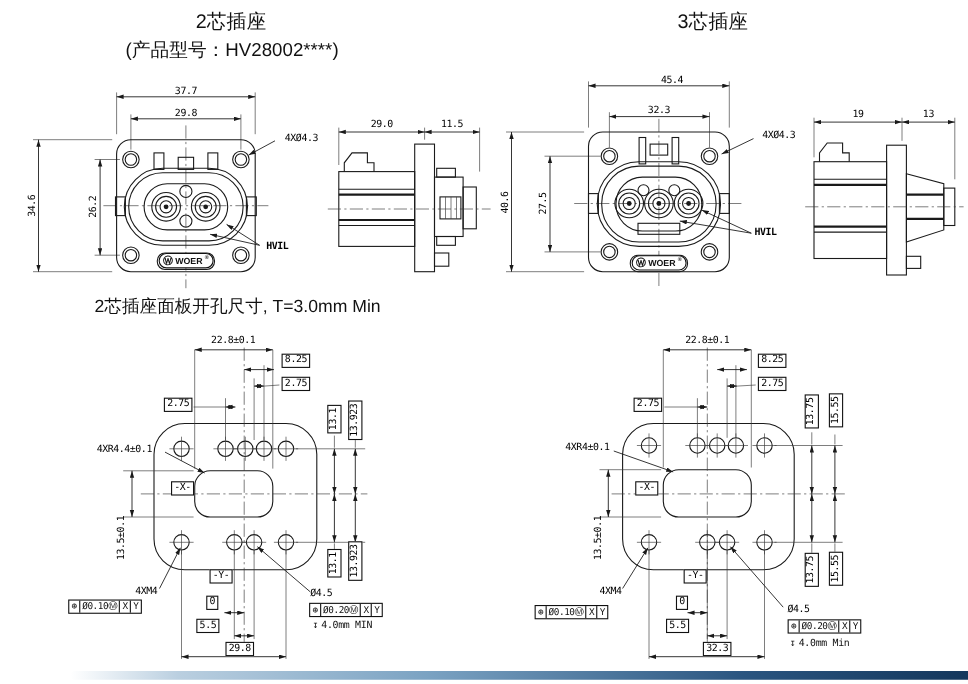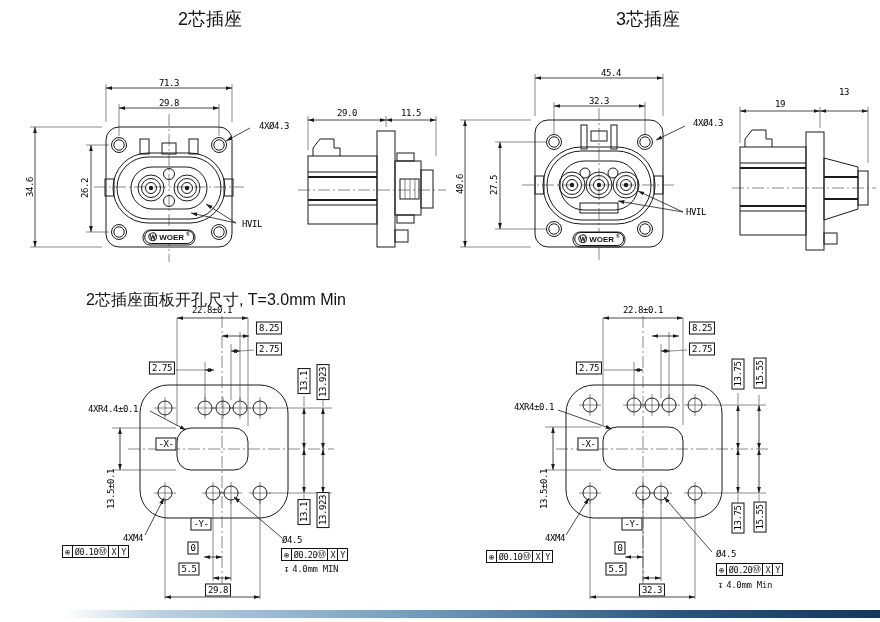--- a/index.html
+++ b/index.html
@@ -8,21 +8,21 @@
   svg.art{position:absolute;left:0;top:0;}
   .ln{fill:none;stroke:#1a1a1a;stroke-width:1;}
   .tk{stroke-width:2;}
   .xl{fill:none;stroke:#3a3a3a;stroke-width:.6;}
   .dl{fill:none;stroke:#1a1a1a;stroke-width:.8;}
   .cl{stroke-dasharray:12 3 2 3;}
   .lb{position:absolute;transform:translate(-50%,-50%);white-space:nowrap;
       font:9px "DejaVu Sans Mono",monospace;letter-spacing:-0.4px;color:#000;}
   .bx{border:1px solid #111;background:#fff;padding:0 2px;line-height:11px;}
   .rt{transform:translate(-50%,-50%) rotate(-90deg);}
-  .bold{font-weight:normal;}
+  .bold{font-weight:bold;}
   .t-title{position:absolute;transform:translate(-50%,-50%);font-size:18px;white-space:nowrap;}
   .t-sub{position:absolute;transform:translate(-50%,-50%);font-size:17px;white-space:nowrap;}
   .t-head{position:absolute;transform:translate(-50%,-50%);font-size:16px;white-space:nowrap;}
   .t-note{position:absolute;transform:translate(-50%,-50%);font-size:16px;white-space:nowrap;}
   .gdt{position:absolute;display:flex;border:1px solid #111;background:#fff;align-items:stretch;}
   .gdt>span{display:flex;align-items:center;padding:0 2px;border-right:1px solid #111;
       font:8.5px "DejaVu Sans Mono",monospace;letter-spacing:-0.4px;height:11px;}
   .gdt>span:last-child{border-right:none;}
   .depth{position:absolute;display:flex;gap:3px;font:9px "DejaVu Sans Mono",monospace;letter-spacing:-0.3px;}
   .logo{position:absolute;transform:translate(-50%,-50%);display:flex;align-items:center;gap:2px;
@@ -231,23 +231,24 @@
       <line class="dl" x1="553" y1="427" x2="553" y2="470" marker-start="url(#mS)" marker-end="url(#mE)"></line>
       <line class="dl" x1="566" y1="535" x2="589" y2="498" marker-end="url(#mE)"></line>
       <line class="dl" x1="712" y1="552" x2="664" y2="497" marker-end="url(#mE)"></line>
       <line class="dl" x1="625" y1="557" x2="643" y2="557" marker-start="url(#mS)" marker-end="url(#mE)"></line>
       <line class="dl" x1="643" y1="578" x2="661" y2="578" marker-start="url(#mS)" marker-end="url(#mE)"></line>
       <line class="dl" x1="590" y1="597" x2="695" y2="597" marker-start="url(#mS)" marker-end="url(#mE)"></line>
     </g>
   </svg>
 
   <div class="t-title" style="left:210px;top:19px">2芯插座</div>
+  <div class="t-sub" style="left:211px;top:45px">(产品型号：HV28002****)</div>
   <div class="t-title" style="left:648px;top:19px">3芯插座</div>
 
-  <span class="lb" style="left:169px;top:83px">71.3</span>
+  <span class="lb" style="left:169px;top:83px">37.7</span>
   <span class="lb" style="left:169px;top:103px">29.8</span>
   <span class="lb rt" style="left:30px;top:187px">34.6</span>
   <span class="lb rt" style="left:85px;top:188px">26.2</span>
   <span class="lb" style="left:274px;top:126px">4XØ4.3</span>
   <span class="lb bold" style="left:252px;top:224px">HVIL</span>
   <span class="logo" style="left:169px;top:237px">
       <span class="mk">Ⓦ</span>
       <span>WOER</span>
       <span class="rg">®</span>
     </span>
@@ -259,23 +260,23 @@
   <span class="lb rt" style="left:460px;top:184px">40.6</span>
   <span class="lb rt" style="left:494px;top:185px">27.5</span>
   <span class="lb" style="left:708px;top:123px">4XØ4.3</span>
   <span class="lb bold" style="left:696px;top:212px">HVIL</span>
   <span class="logo" style="left:599px;top:239px">
       <span class="mk">Ⓦ</span>
       <span>WOER</span>
       <span class="rg">®</span>
     </span>
   <span class="lb" style="left:780px;top:104px">19</span>
-  <span class="lb" style="left:844px;top:92px">13</span>
-
-  <div class="t-head" style="left:216px;top:300px">2芯插座面板开孔尺寸, T=3.0mm Min</div>
+  <span class="lb" style="left:844px;top:104px">13</span>
+
+  <div class="t-head" style="left:216px;top:279px">2芯插座面板开孔尺寸, T=3.0mm Min</div>
 
   <span class="lb" style="left:212px;top:310px">22.8±0.1</span>
   <span class="lb bx" style="left:269px;top:328px">8.25</span>
   <span class="lb bx" style="left:269px;top:349px">2.75</span>
   <span class="lb bx" style="left:162px;top:368px">2.75</span>
   <span class="lb" style="left:113px;top:409px">4XR4.4±0.1</span>
   <span class="lb bx" style="left:166px;top:444px">-X-</span>
   <span class="lb bx rt" style="left:304px;top:381px">13.1</span>
   <span class="lb bx rt" style="left:323px;top:382px">13.923</span>
   <span class="lb bx rt" style="left:304px;top:512px">13.1</span>

